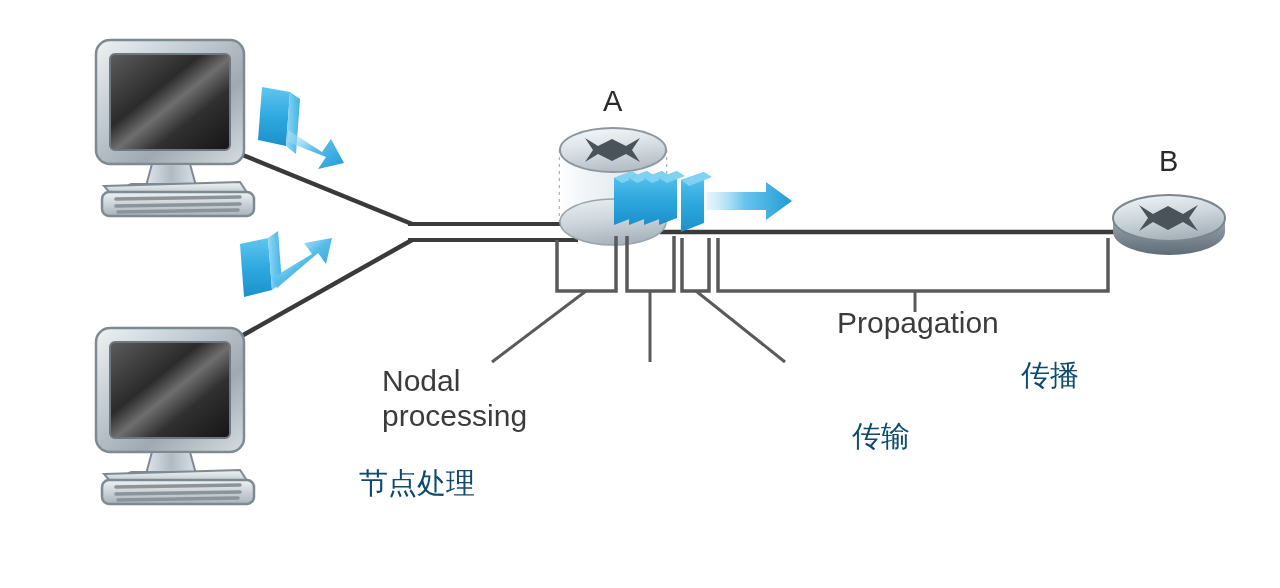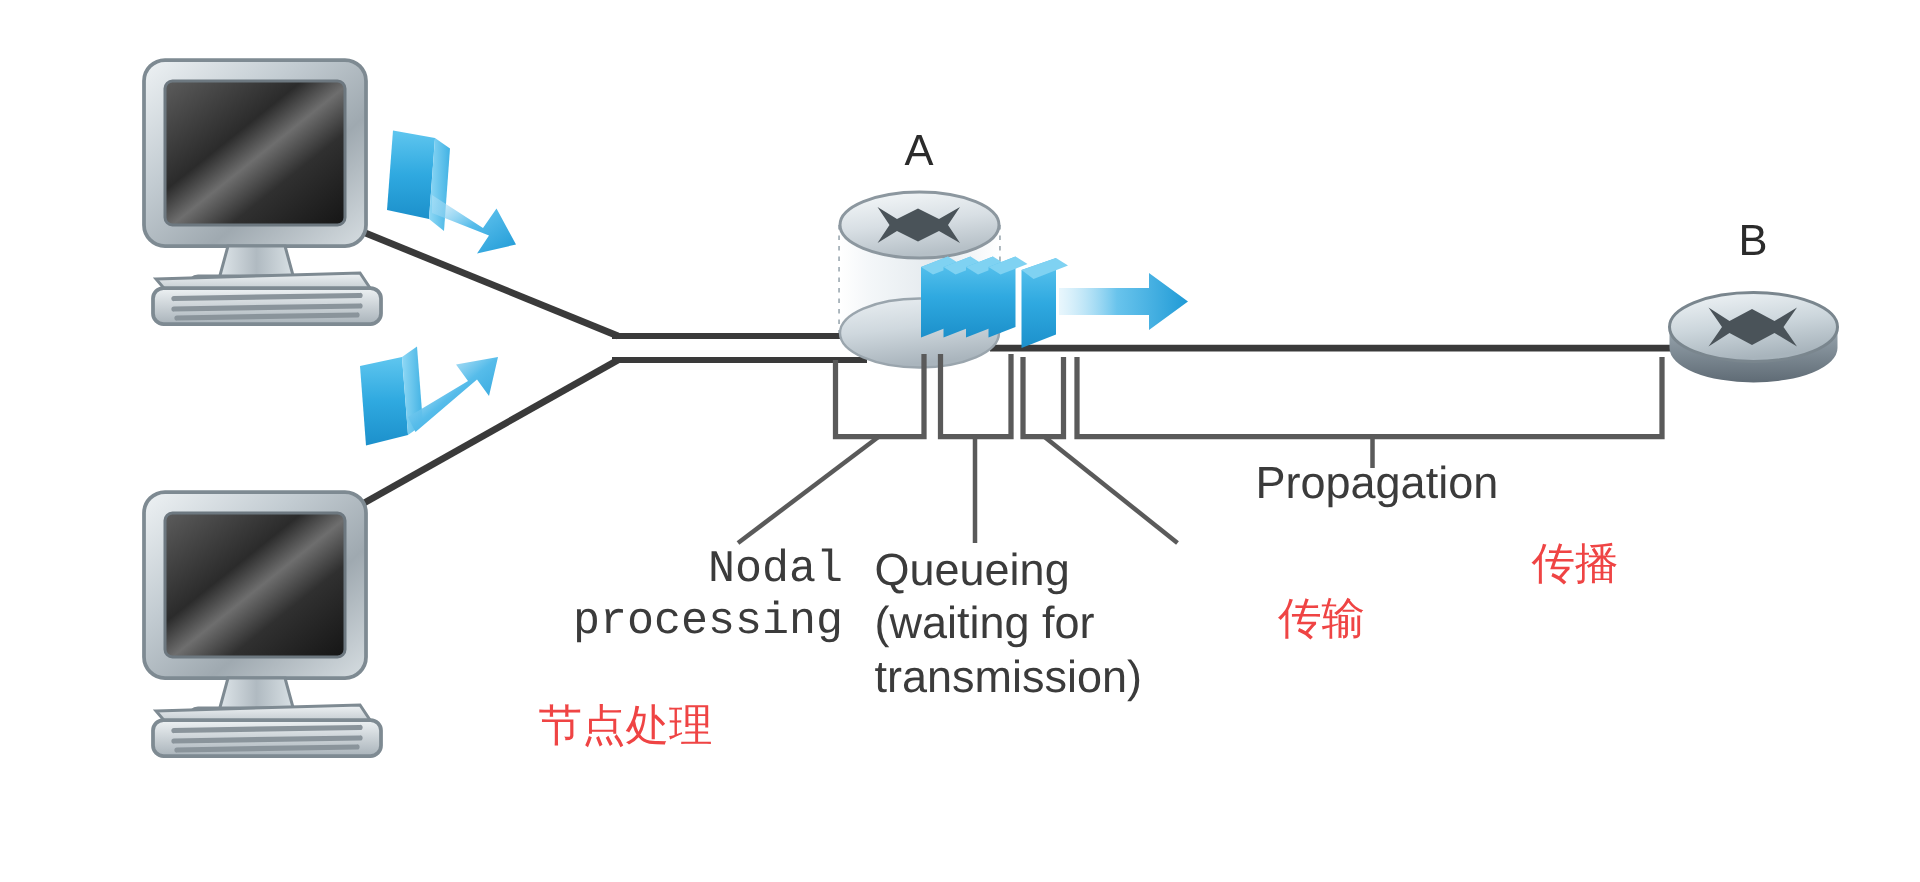--- a/index.html
+++ b/index.html
@@ -34,21 +34,21 @@
     font-size: 30px;
     font-family: "Liberation Sans", "DejaVu Sans", sans-serif;
   }
   .lbl-node {
     position: absolute;
     color: #2b2b2b;
     font-size: 29px;
     font-family: "Liberation Sans", "DejaVu Sans", sans-serif;
   }
   .lbl-cn {
-    color: #ef4444;
+    color: #0c4a6e;
     font-size: 29px;
     font-family: "DejaVu Sans", "Liberation Sans", sans-serif;
     white-space: pre;
   }
 </style>
 </head>
 <body>
 
 <div id="stage">
 
@@ -246,24 +246,21 @@
       <line x1="586" y1="291" x2="492" y2="362"></line>
       <line x1="650" y1="291" x2="650" y2="362"></line>
       <line x1="696" y1="291" x2="785" y2="362"></line>
       <line x1="915" y1="291" x2="915" y2="312"></line>
     </g>
   </svg>
 
   <div class="lbl-node" style="left:603px; top:85px;">A</div>
   <div class="lbl-node" style="left:1159px; top:145px;">B</div>
 
-  <div class="lbl lbl-en" style="left:382px; top:363px; text-align:right;font-family:Liberation Mono, monospace;">Nodal
+  <div class="lbl lbl-en" style="left:382px; top:363px; text-align:left;">Nodal
 processing</div>
-  <div class="lbl lbl-en" style="left:583px; top:363px; text-align:left;">Queueing
-(waiting for
-transmission)</div>
   <div class="lbl lbl-cn" style="left:359px; top:466px;">节点处理</div>
 
   <div class="lbl lbl-en" style="left:837px; top:305px;">Propagation</div>
-  <div class="lbl lbl-cn" style="left:852px; top:398px;font-family:Liberation Mono, monospace;">传输</div>
+  <div class="lbl lbl-cn" style="left:852px; top:419px;">传输</div>
   <div class="lbl lbl-cn" style="left:1021px; top:358px;">传播</div>
 
 </div>
 
 </body></html>

